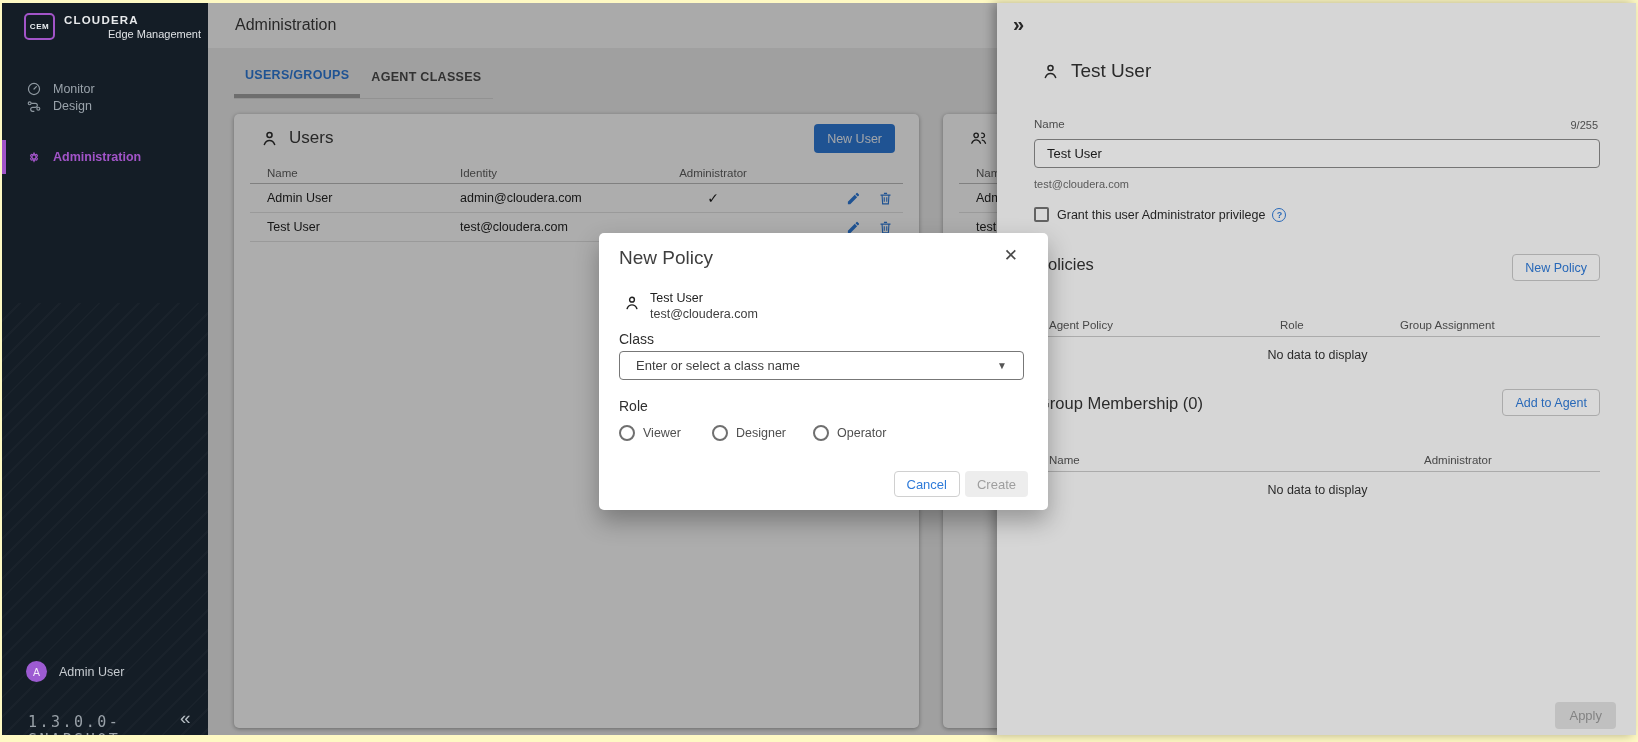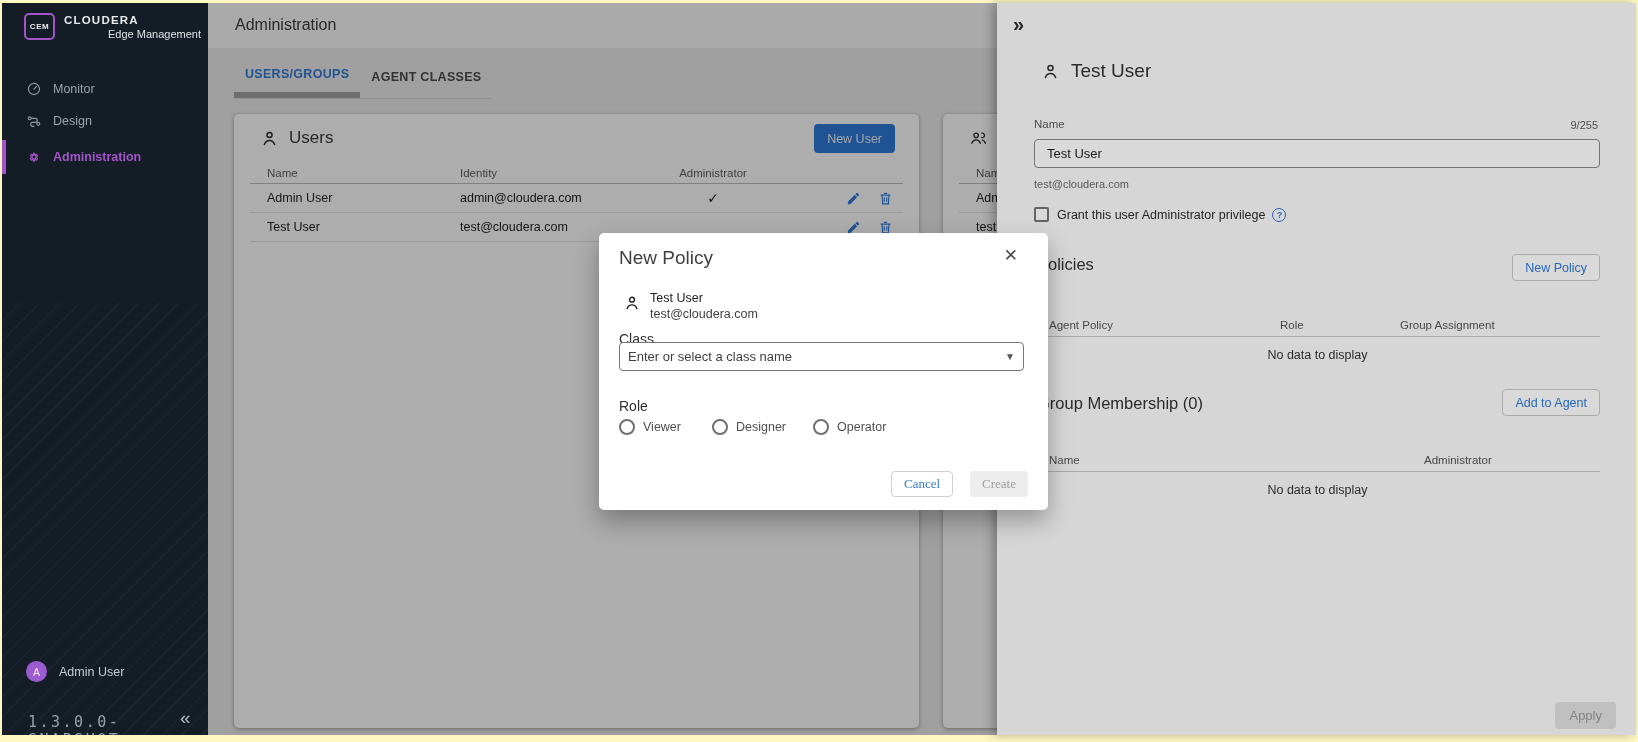--- a/index.html
+++ b/index.html
@@ -28,21 +28,21 @@
   .user-name { margin-left:12px; font-size:12.5px; color:#c6cbd0; }
   .version { position:absolute; left:26px; top:710px; font-family:"DejaVu Sans Mono",monospace; font-size:15px; letter-spacing:2.5px; color:#99a1a8; }
   .collapse { position:absolute; left:178px; top:704px; font-size:19px; color:#b6bdc3; cursor:pointer; }
 
   
   #main { position:absolute; left:208px; top:3px; right:2px; bottom:7px; background:#ececec; z-index:1; }
   .toolbar { position:absolute; left:0; right:0; top:0; height:45px; background:#fbfbfb; }
   .toolbar-title { position:absolute; left:27px; top:13px; font-size:16px; color:#3c3c3c; }
   .tabbar { position:absolute; left:26px; top:53px; display:inline-flex; border-bottom:1px solid #d8d8d8; }
   .tab { height:42px; display:flex; align-items:center; padding:0 11px; font-size:12.5px; letter-spacing:.3px; font-weight:600; color:#4a4a4a; cursor:pointer; }
-  .tab.active { color:#2F7BD9; border-bottom:6px solid #a3a3a3; }
+  .tab.active { color:#2F7BD9; border-bottom:4px solid #a3a3a3; }
   .card { position:absolute; top:111px; bottom:7px; background:#fff; border-radius:5px; box-shadow:0 1px 4px rgba(0,0,0,.35); overflow:hidden; }
   #users-card { left:26px; width:685px; }
   #groups-card { left:735px; width:430px; }
   .card-head { position:relative; height:48px; display:flex; align-items:center; padding-left:26px; }
   .card-head .cico { width:19px; height:19px; color:#2c2c2c; }
   .card-title { margin-left:10px; font-size:17px; color:#3a3a3a; }
   .primary-btn { position:absolute; right:24px; top:10px; height:29px; padding:0 13px; background:#2F7BD9; color:#eef3fa;
     border:none; border-radius:4px; font-size:12.5px; font-family:inherit; cursor:pointer; }
   .utable { margin:0 16px; }
   .urow { display:grid; grid-template-columns:193px 215px 110px 1fr; align-items:center; height:29px; border-bottom:1px solid #e3e3e3; }
@@ -90,28 +90,28 @@
   #modal { position:absolute; left:599px; top:233px; width:449px; height:277px; background:#fff; border-radius:5px;
     box-shadow:0 11px 24px rgba(0,0,0,.3); z-index:40; }
   .m-title { position:absolute; left:20px; top:14px; font-size:19px; color:#3f3f3f; }
   .m-close { position:absolute; right:30px; top:12px; font-size:17px; color:#4a4a4a; cursor:pointer; }
   .m-user { position:absolute; left:24px; top:58px; display:flex; }
   .m-user .dico { width:18px; height:18px; color:#222; margin-top:3px; }
   .m-user-texts { margin-left:9px; }
   .m-user-name { font-size:12.5px; color:#222; }
   .m-user-id { font-size:12.5px; color:#3f3f3f; margin-top:2px; }
   .m-label { position:absolute; left:20px; font-size:14px; color:#2f2f2f; }
-  .m-select { position:absolute; left:20px; top:109px; width:405px; height:29px; border:1px solid #777; border-radius:4px;
-    background:#fff; display:flex; align-items:center; padding:0 8px; cursor:pointer; }
+  .m-select { position:absolute; left:20px; top:118px; width:405px; height:29px; border:1px solid #777; border-radius:4px;
+    background:#fff; display:flex; align-items:center; padding:0 16px; cursor:pointer; }
   .m-select-text { font-size:13px; color:#3f3f3f; flex:1; }
   .m-select-arrow { font-size:10px; color:#555; }
-  .radio-row { position:absolute; top:186px; display:flex; align-items:center; cursor:pointer; }
+  .radio-row { position:absolute; top:192px; display:flex; align-items:center; cursor:pointer; }
   .radio { width:16px; height:16px; border:2px solid #6f6f6f; border-radius:50%; background:#fff; }
   .radio-label { margin-left:8px; font-size:12.5px; color:#4f4f4f; }
-  .m-footer { position:absolute; right:20px; bottom:13px; display:flex; gap:17px;font-family:Liberation Serif, serif; }
+  .m-footer { position:absolute; right:20px; bottom:13px; display:flex; gap:5px; }
   .cancel-btn { height:26px; padding:0 12px; background:#fff; border:1px solid #d0d0d0; border-radius:4px;
     color:#2F7BD9; font-size:13px; font-family:inherit; cursor:pointer; }
   .create-btn { height:26px; padding:0 12px; background:#ededed; border:none; border-radius:4px;
     color:#9e9e9e; font-size:13px; font-family:inherit; }
 </style>
 </head>
 <body>
 
 <div id="stage">
 
@@ -125,21 +125,21 @@
       </div>
     </div>
 
     <div class="nav-item" style="top:69px">
       <svg class="nico" viewBox="0 0 24 24" fill="none" stroke="currentColor" stroke-width="1.8">
         <circle cx="12" cy="12" r="8.3"></circle>
           <path d="M12 12l3.6-3.6" stroke-linecap="round"></path>
         </svg>
       <span class="nlabel">Monitor</span>
     </div>
-    <div class="nav-item" style="top:101px">
+    <div class="nav-item" style="top:86px">
       <svg class="nico" viewBox="0 0 24 24" fill="none" stroke="currentColor" stroke-width="1.7">
         <circle cx="5.5" cy="8" r="2.2"></circle>
           <circle cx="18.5" cy="16" r="2.2"></circle>
           <path d="M7.8 8H14a3 3 0 010 6h-4a3 3 0 000 6h2.5"></path>
         </svg>
       <span class="nlabel">Design</span>
     </div>
     <div class="active-bar"></div>
     <div class="nav-item active" style="top:137px">
       <svg class="nico" viewBox="0 0 24 24" fill="none" stroke="currentColor" stroke-width="1.7">

